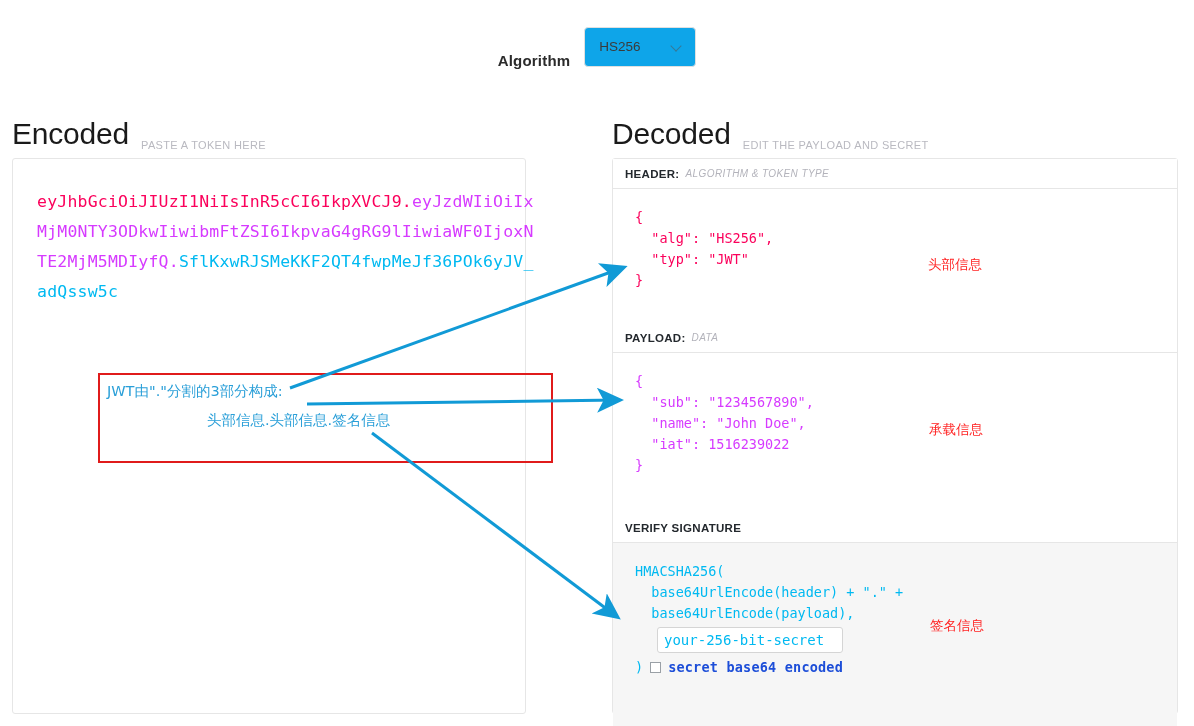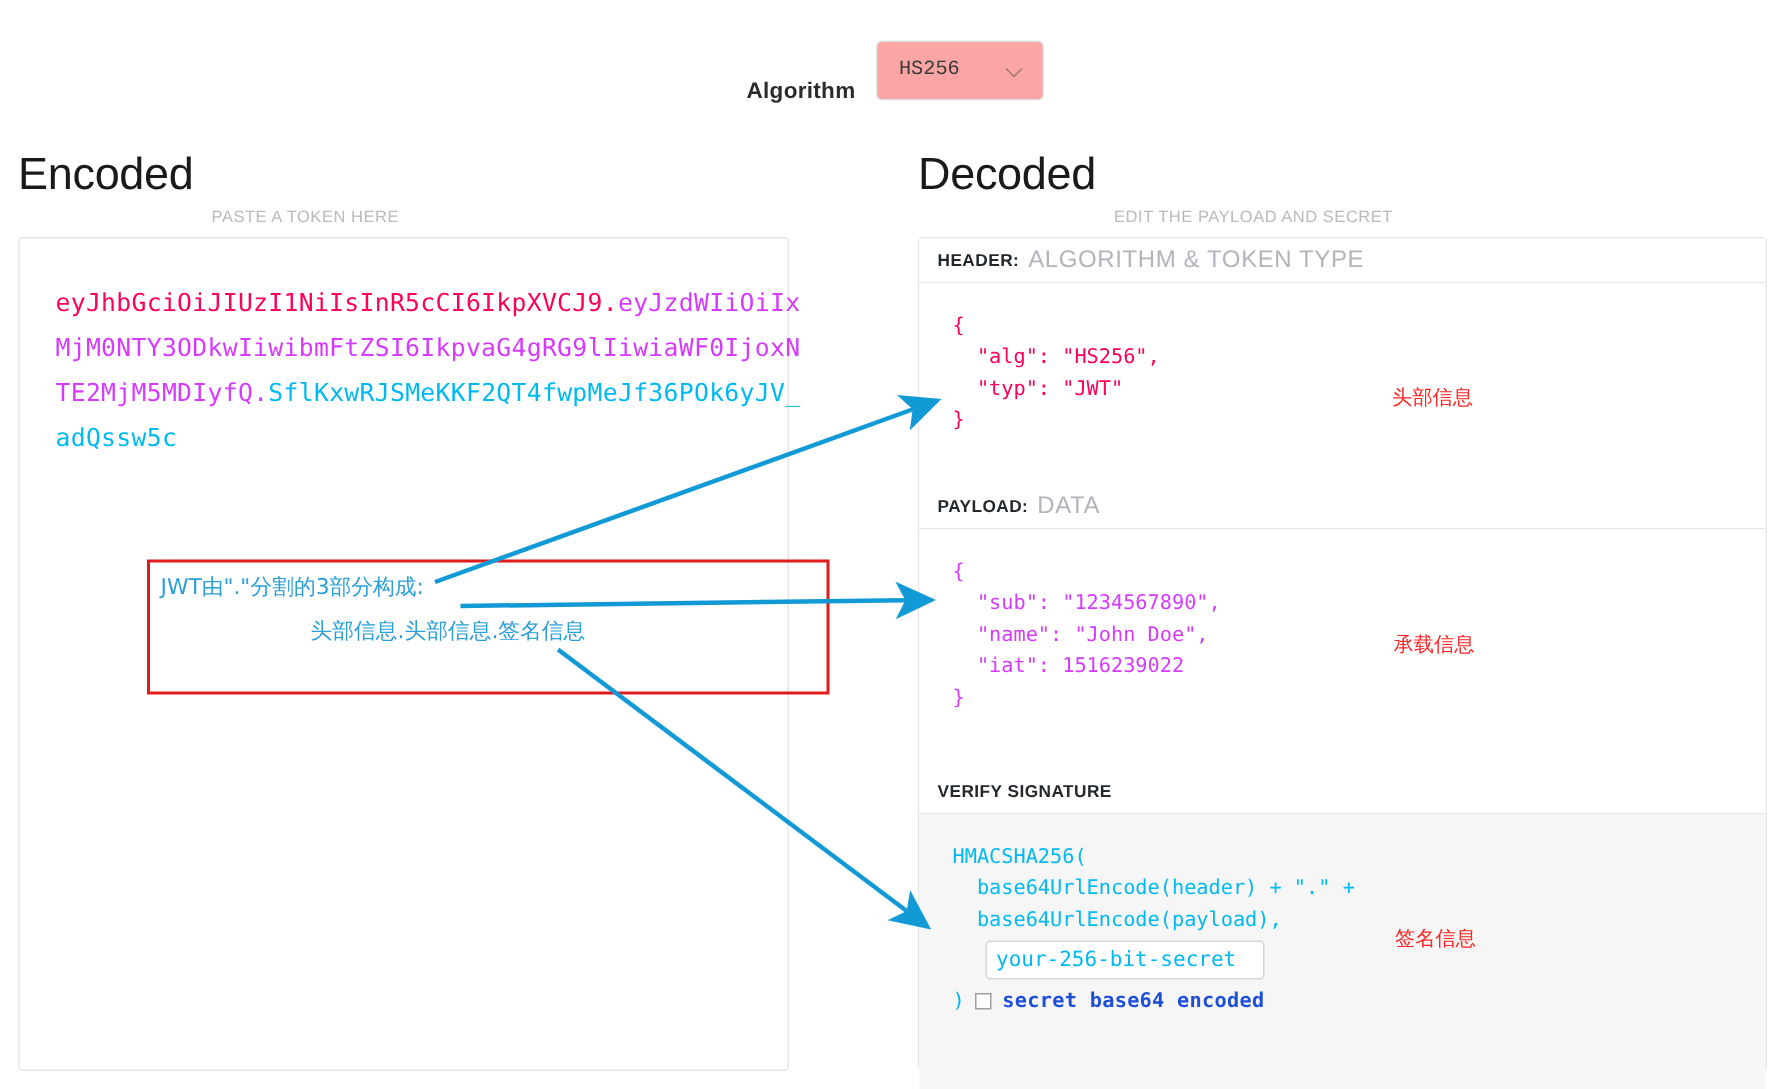--- a/index.html
+++ b/index.html
@@ -31,27 +31,26 @@
     font-weight: bold;
     color: #2b2b2b;
     letter-spacing: .2px;
     margin-top: 28px;
   }
   .algo-select {
     width: 112px;
     height: 40px;
     border: 1px solid #e0e0e0;
     border-radius: 4px;
-    background: #fca5a5;
+    background: #0ea5e9;
     display: flex;
     align-items: center;
     justify-content: space-between;
     padding: 0 12px 0 14px;
     box-sizing: border-box;
-    font-family: Liberation Mono, monospace;
   }
   .algo-select-value {
     font-size: 13.5px;
     color: #3b3b3b;
   }
   .chev {
     width: 11px;
     height: 11px;
     position: relative;
     opacity: .55;
@@ -63,21 +62,21 @@
     width: 7px; height: 7px;
     border-right: 1.4px solid #555;
     border-bottom: 1.4px solid #555;
     transform: rotate(45deg);
   }
 
   
   .section-head {
     position: absolute;
     display: flex;
-    align-items: flex-start;
+    align-items: flex-end;
     gap: 12px;
   }
   .section-head .big {
     font-size: 30px;
     font-weight: 400;
     color: #1a1a1a;
     letter-spacing: -0.2px;
   }
   .section-head .sub {
     font-size: 11px;
@@ -139,23 +138,24 @@
     background: #ffffff;
     box-sizing: border-box;
   }
   .dec-bar .t1 {
     font-size: 11.5px;
     font-weight: bold;
     color: #23282d;
     letter-spacing: .3px;
   }
   .dec-bar .t2 {
-    font-size: 16px;
+    font-size: 10px;
     color: #b3b3bb;
     letter-spacing: .4px;
+    font-style: italic;
   }
   .dec-body {
     position: relative;
     box-sizing: border-box;
     padding: 18px 0 14px 22px;
     background: #ffffff;
   }
   .dec-body.grey { background: #f6f6f6; }
   .code {
     font-family: "DejaVu Sans Mono", monospace;

